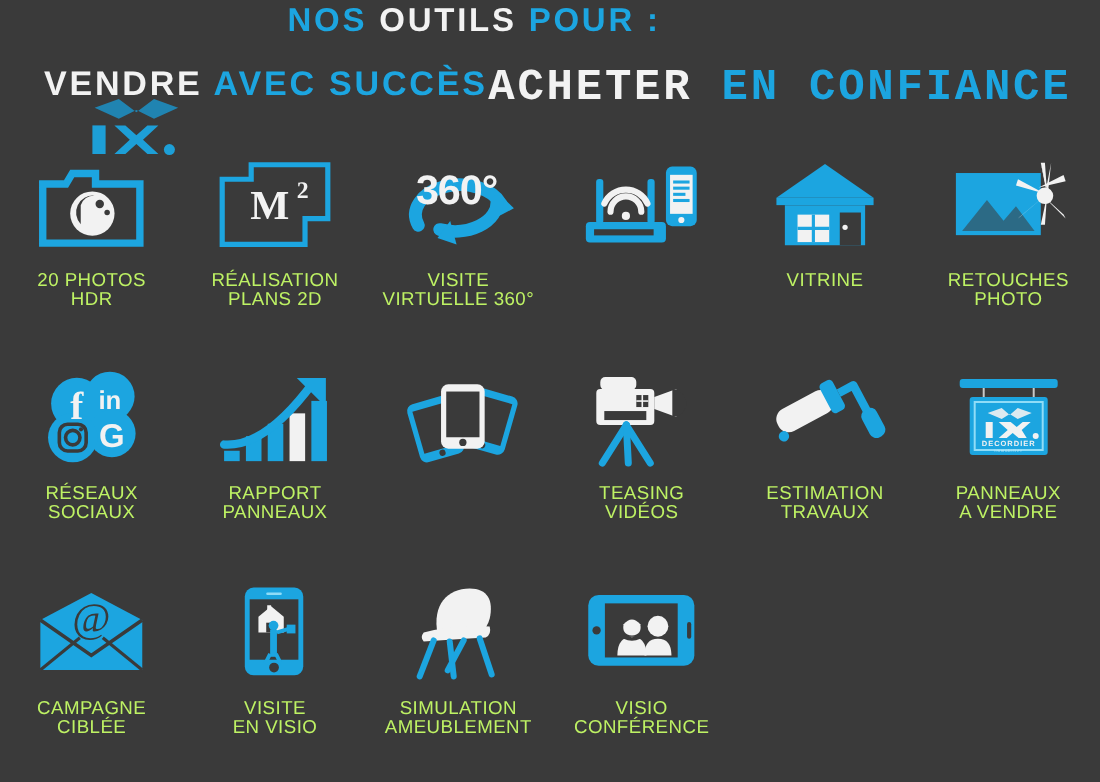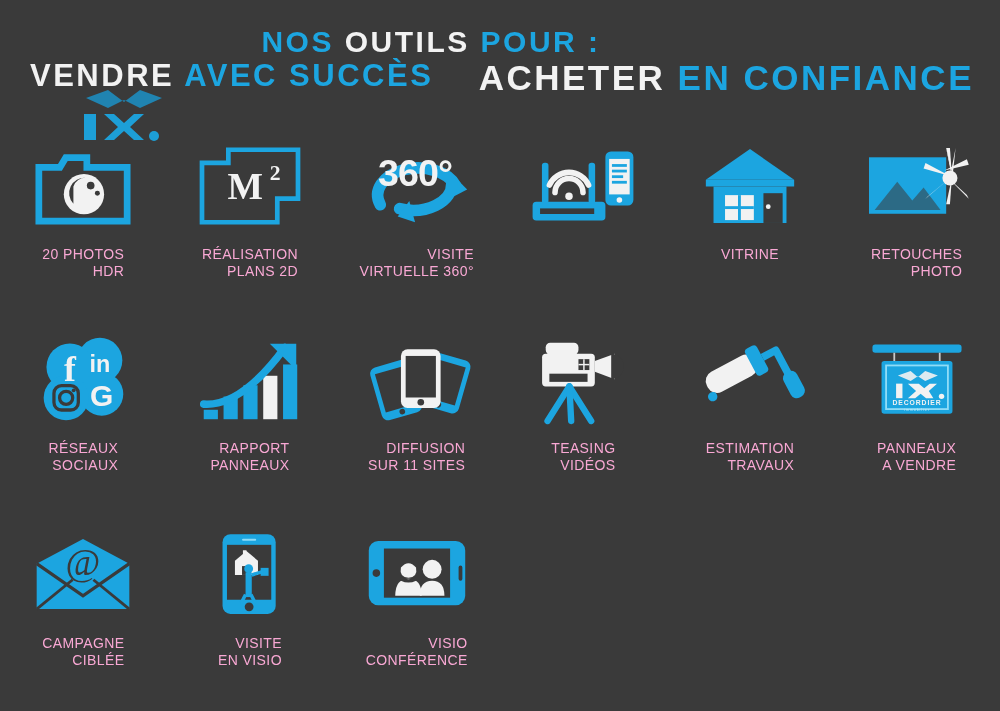--- a/index.html
+++ b/index.html
@@ -10,37 +10,38 @@
     overflow: hidden;
   }
   #page {
     position: relative;
     width: 1000px; height: 711px;
     background: #3a3a3a;
   }
 
   
   .hdr-top {
-    position: absolute; top: 25px; left: 0; width: 862px;
+    position: absolute; top: 2px; left: 0; width: 862px;
     text-align: center;
     font-size: 30px; font-weight: bold; letter-spacing: 2.5px;
   }
   .hdr-row2 {
     position: absolute; top: 58px; left: 0; width: 1000px;
     height: 46px;
   }
   .hdr-left {
-    position: absolute; left: 30px; top: 0;
+    position: absolute; left: 40px; top: 0;
     font-size: 31px; font-weight: bold; letter-spacing: 2.5px;
     white-space: nowrap;
   }
   .hdr-right {
     position: absolute; right: 26px; top: 0;
-    font-size: 35px; font-weight: bold; letter-spacing: 2.5px;
+    font-size: 40px; font-weight: bold; letter-spacing: 2.5px;
     white-space: nowrap;
+    font-family: Liberation Mono, monospace;
   }
   .w { color: #f2f2f2; }
   .b { color: #1ca5e0; }
 
   
   .watermark {
     position: absolute; left: 78px; top: 88px;
     width: 92px; height: 56px;
     opacity: .95;
     z-index: 0;
@@ -59,25 +60,25 @@
     display: flex; flex-direction: column;
     align-items: center; justify-content: flex-start;
     padding-top: 8px;
   }
   .icon-box {
     height: 100px; width: 100%;
     display: flex; align-items: center; justify-content: center;
   }
   .label {
     margin-top: 10px;
-    color: #f9a8d4;
-    font-size: 14px;
+    color: #bef264;
+    font-size: 17px;
     line-height: 17px;
     letter-spacing: .4px;
-    text-align: right;
+    text-align: center;
     white-space: pre-line;
   }
   svg { display: block; overflow: visible; }
 </style>
 </head>
 <body>
 
 <div id="page">
 
   <div class="watermark">
@@ -259,22 +260,20 @@
           <g transform="rotate(16 82 48)">
             <rect x="62" y="18" width="44" height="58" rx="7" fill="#1ca5e0"></rect>
             <rect x="67" y="25" width="34" height="42" fill="#3a3a3a"></rect>
             <circle cx="84" cy="71" r="3" fill="#3a3a3a"></circle>
           </g>
           <rect x="38" y="12" width="42" height="62" rx="7" fill="#f2f2f2"></rect>
           <rect x="43" y="19" width="32" height="44" fill="#3a3a3a"></rect>
           <circle cx="59" cy="68" r="3.5" fill="#3a3a3a"></circle>
         </svg>
       </div>
-      <div class="label">DIFFUSION
-SUR 11 SITES</div>
     </div>
 
     <div class="cell">
       <div class="icon-box">
         <svg viewBox="0 0 110 95" width="100" height="87">
           <rect x="14" y="6" width="36" height="13" rx="5" fill="#f2f2f2"></rect>
           <rect x="10" y="18" width="58" height="36" rx="4" fill="#f2f2f2"></rect>
           <rect x="18" y="40" width="42" height="9" fill="#3a3a3a"></rect>
           <rect x="50" y="24" width="12" height="12" fill="#3a3a3a"></rect>
           <g stroke="#f2f2f2" stroke-width="1.6">
@@ -364,20 +363,36 @@
           <g stroke="#1ca5e0" stroke-width="4">
             <path d="M30 70 L25 80"></path>
               <path d="M36 70 L41 80"></path>
           </g>
         </svg>
       </div>
       <div class="label">VISITE
 EN VISIO</div>
     </div>
 
+    <div class="cell">
+      <div class="icon-box">
+        <svg viewBox="0 0 110 95" width="100" height="87">
+          <path d="M34 50 C28 20 44 4 66 4 C84 4 90 16 86 34 C83 46 74 52 62 52 Z" fill="#f2f2f2"></path>
+          <path d="M20 48 q32 -8 66 -6 q2 8 -4 11 q-34 2 -62 4 q-4 -4 0 -9 Z" fill="#f2f2f2"></path>
+          <g stroke="#1ca5e0" stroke-width="6" stroke-linecap="round">
+            <path d="M30 56 L16 92"></path>
+            <path d="M46 57 L50 92"></path>
+            <path d="M76 54 L88 90"></path>
+            <path d="M60 56 L44 86"></path>
+          </g>
+        </svg>
+      </div>
+      <div class="label">SIMULATION
+AMEUBLEMENT</div>
+    </div>
 
     <div class="cell">
       <div class="icon-box">
         <svg viewBox="0 0 110 80" width="104" height="76">
           <rect x="4" y="4" width="102" height="68" rx="10" fill="#1ca5e0"></rect>
           <rect x="20" y="12" width="70" height="52" fill="#3a3a3a"></rect>
           <circle cx="12" cy="38" r="4" fill="#3a3a3a"></circle>
           <rect x="99" y="30" width="4" height="16" rx="2" fill="#3a3a3a"></rect>
           <path d="M32 62 q0 -18 14 -18 q14 0 14 18 Z" fill="#f2f2f2"></path>
           <path d="M38 32 q8 -9 16 0 q2 10 -8 11 q-10 -1 -8 -11 Z" fill="#f2f2f2"></path>

